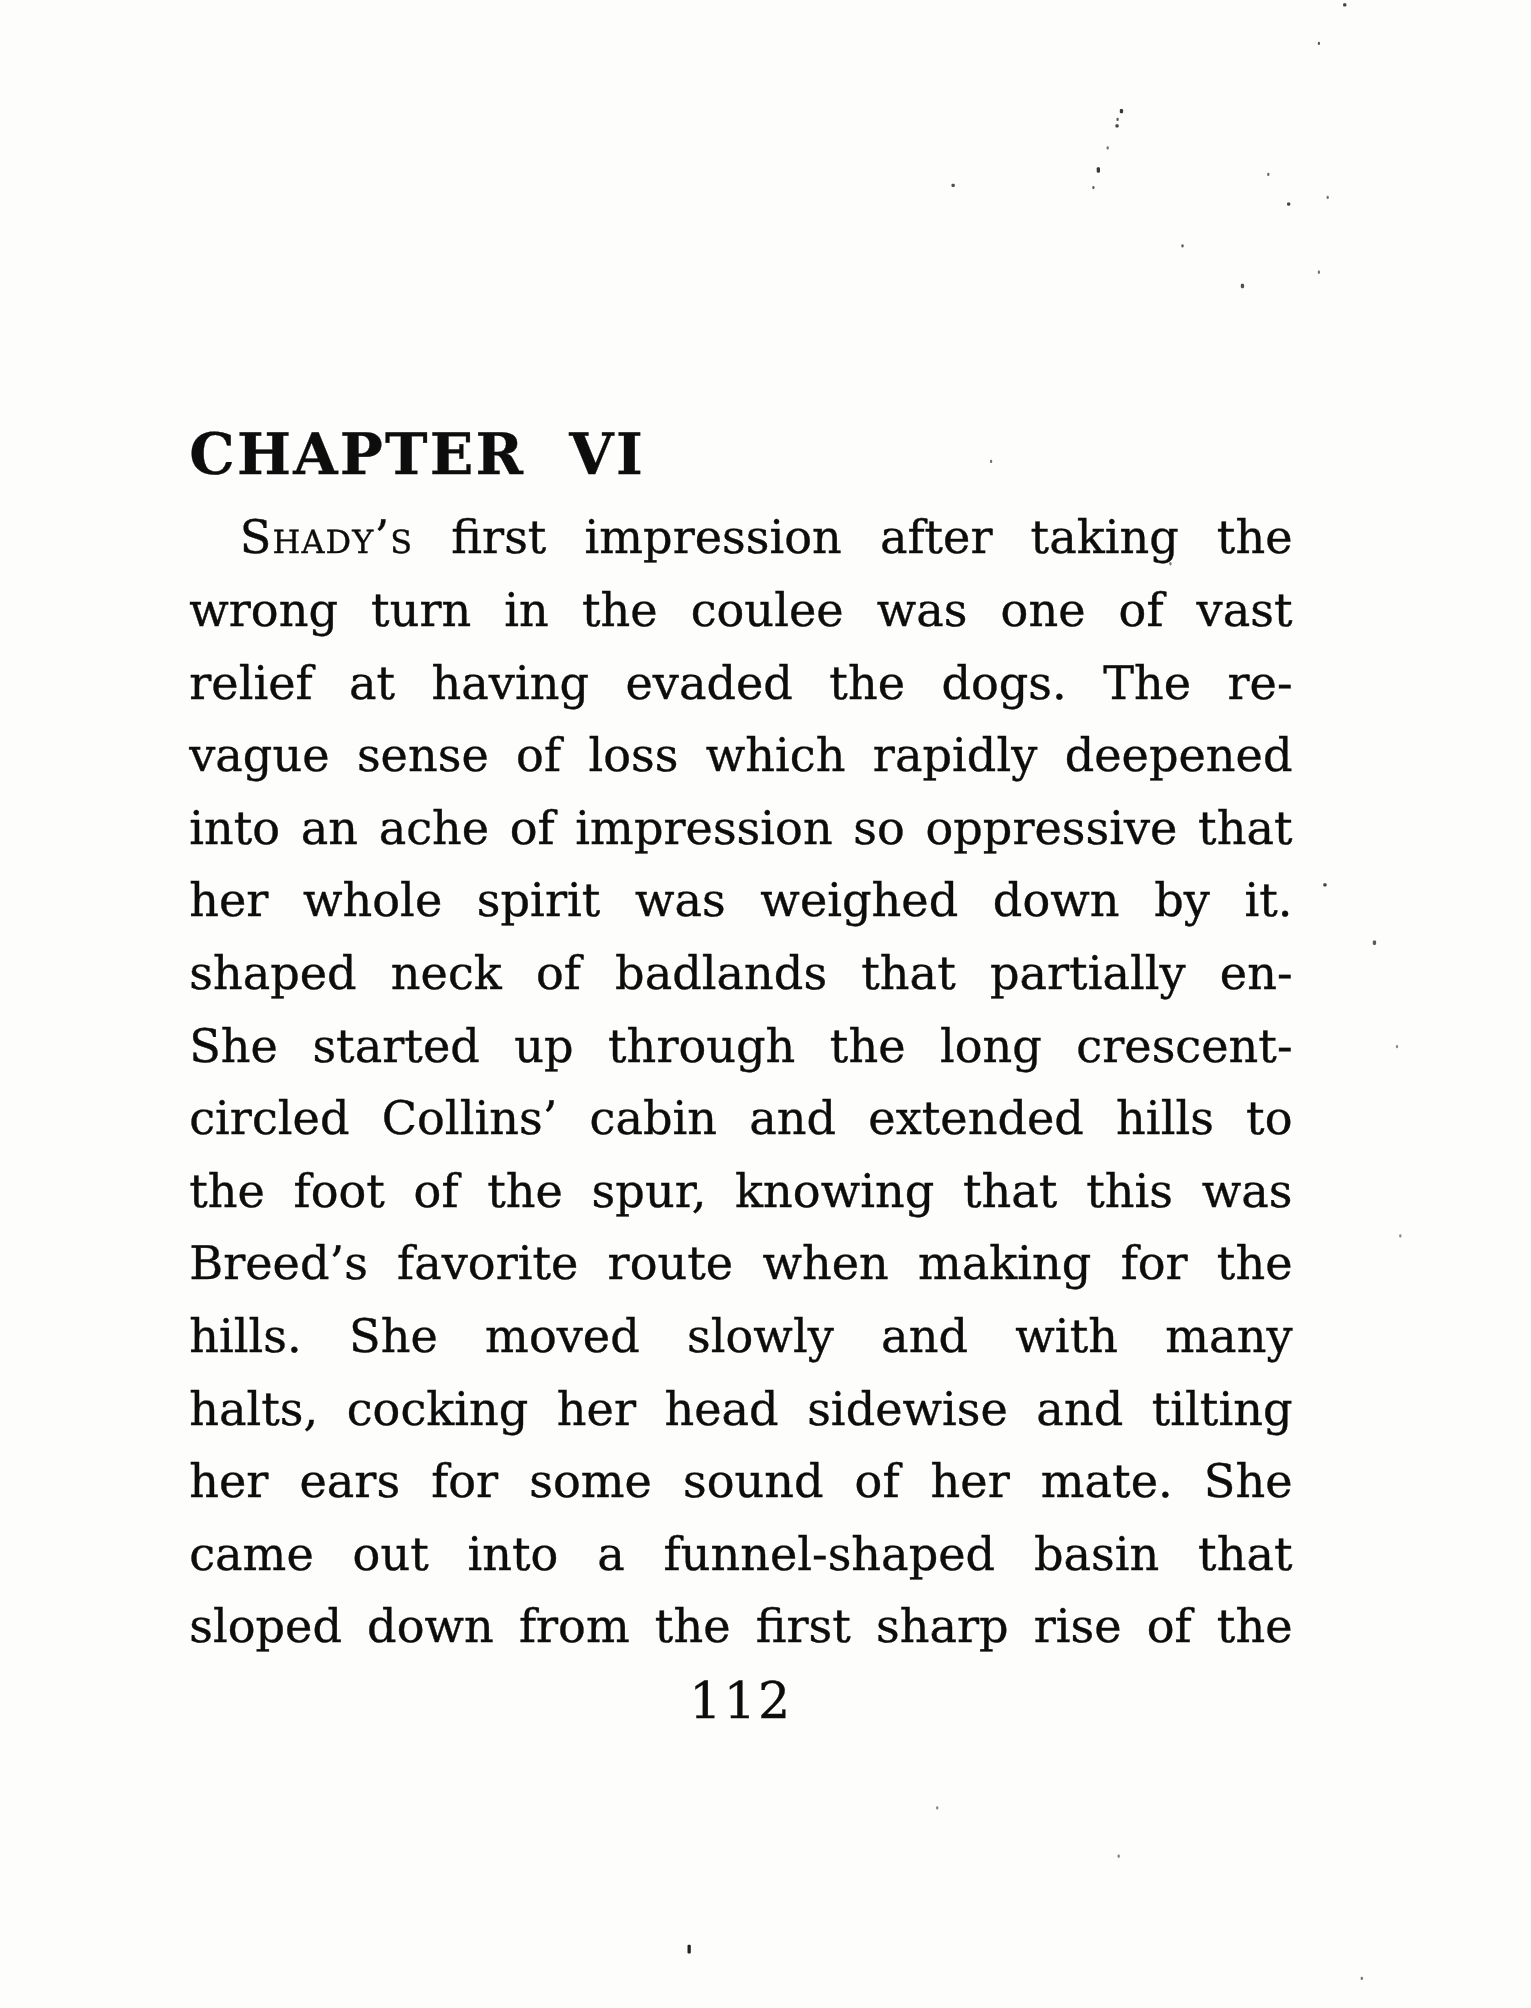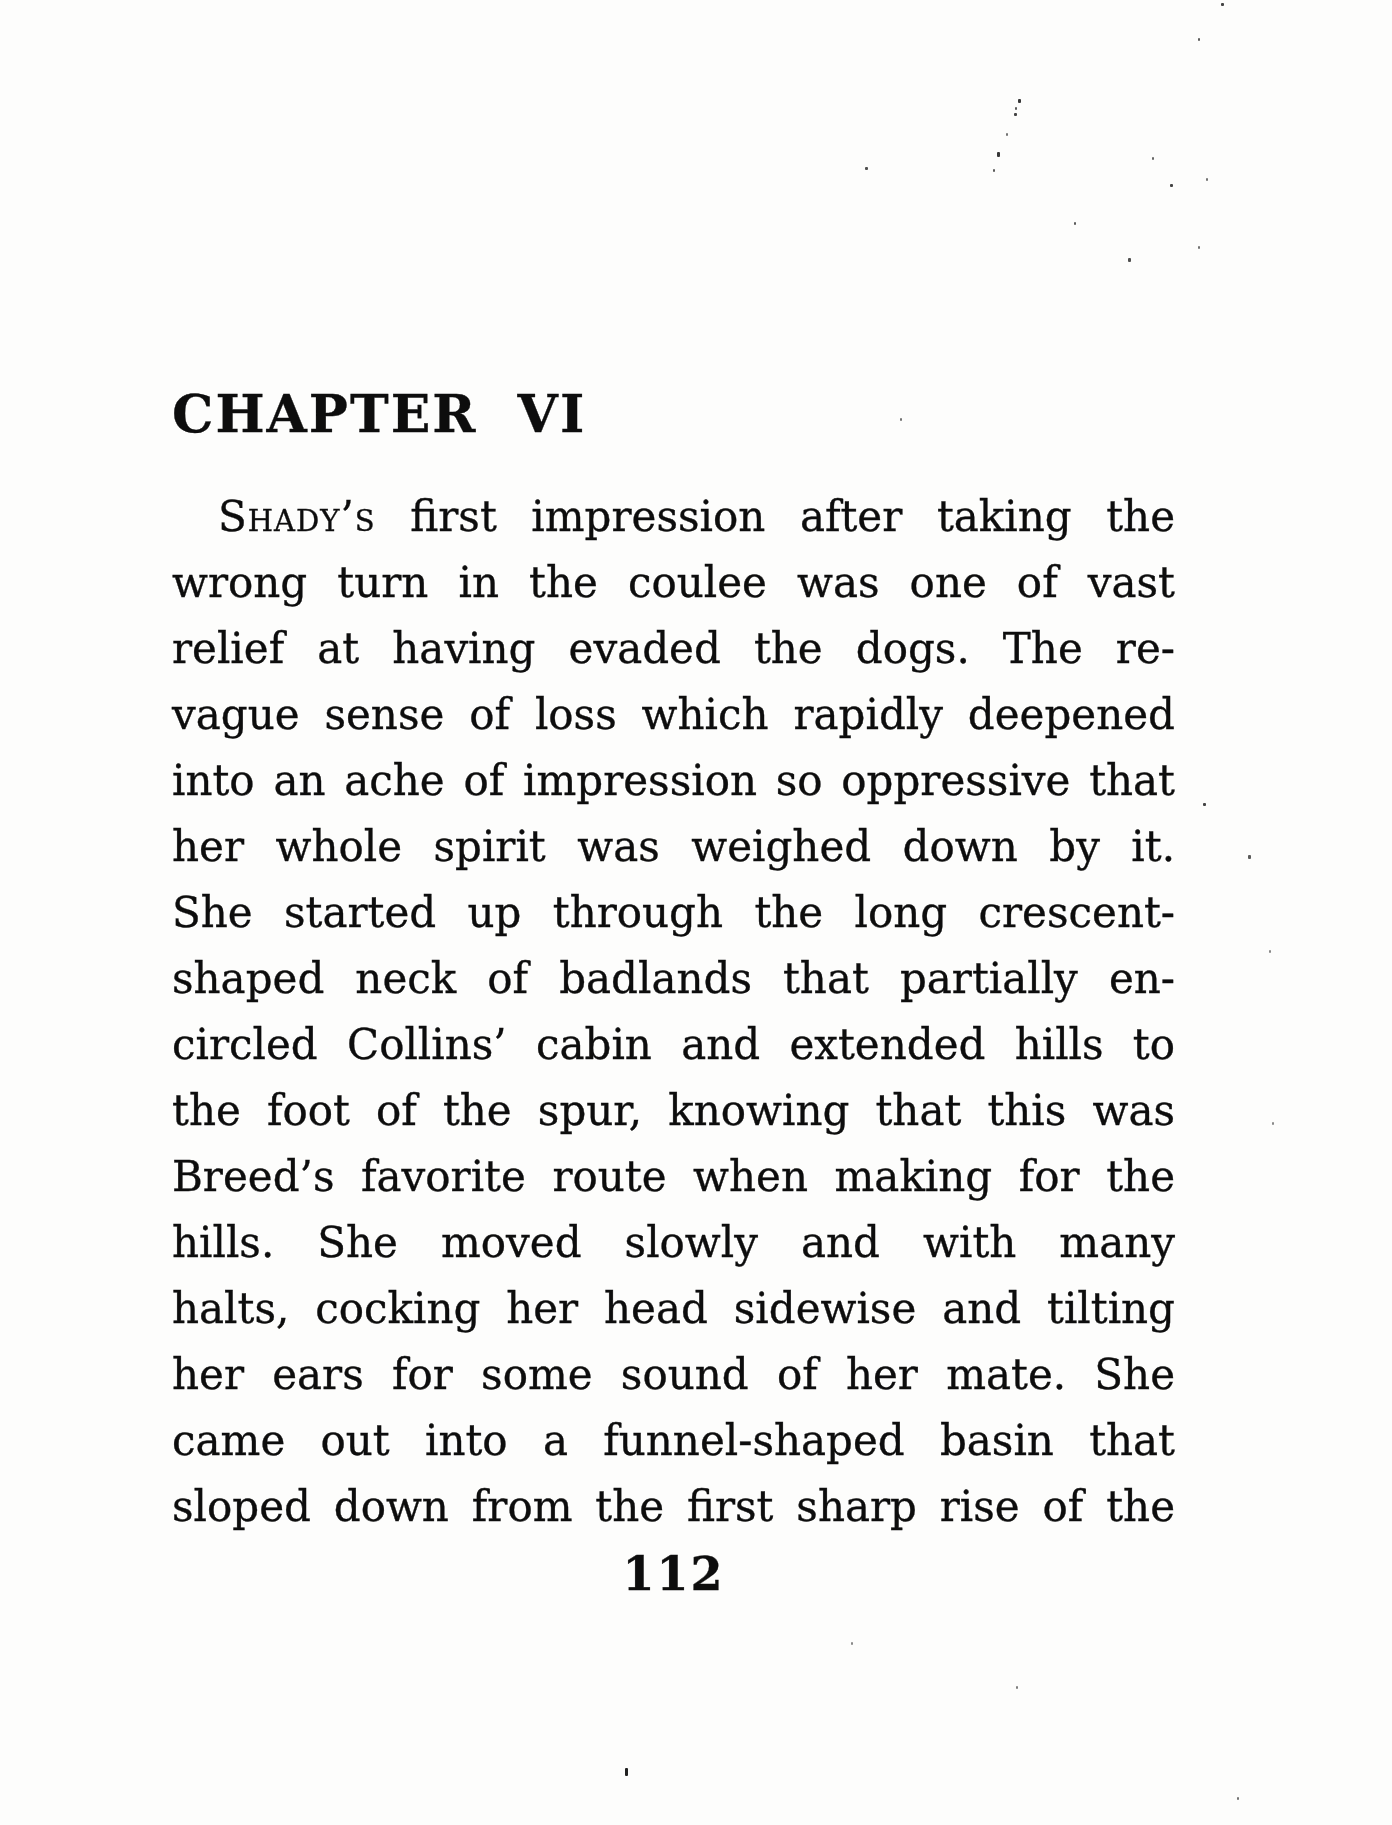--- a/index.html
+++ b/index.html
@@ -26,21 +26,21 @@
     margin: 388px 0 0 0;
     padding: 0;
     font-size: 52px;
     line-height: 52px;
     font-weight: bold;
     letter-spacing: 2px;
     word-spacing: 20px;
     -webkit-text-stroke: 0.3px #111;
   }
   .body-text {
-    margin-top: 44px;
+    margin-top: 16px;
   }
   .line {
     font-size: 42px;
     line-height: 66px;
     text-align: justify;
     text-align-last: justify;
     text-justify: inter-word;
     white-space: normal;
     -webkit-text-stroke: 0.35px #111;
   }
@@ -49,21 +49,21 @@
   }
   .lead-smallcaps {
     font-variant: small-caps;
     letter-spacing: 1px;
   }
   .page-number {
     margin-top: 8px;
     text-align: center;
     font-size: 46px;
     line-height: 52px;
-    font-weight: bold;
+    font-weight: normal;
     letter-spacing: 2px;
     -webkit-text-stroke: 0.3px #111;
   }
   .noise { position: absolute; inset: 0; pointer-events: none; }
   .speck {
     position: absolute;
     background: #151515;
     border-radius: 1px;
   }
 </style>
@@ -76,22 +76,22 @@
 
     <h1 class="chapter-heading">CHAPTER VI</h1>
 
     <div class="body-text">
       <div class="line first-line"><span class="lead-smallcaps">Shady’s</span> <span>first impression after taking the</span></div>
       <div class="line">wrong turn in the coulee was one of vast</div>
       <div class="line">relief at having evaded the dogs. The re-</div>
       <div class="line">vague sense of loss which rapidly deepened</div>
       <div class="line">into an ache of impression so oppressive that</div>
       <div class="line">her whole spirit was weighed down by it.</div>
+      <div class="line">shaped neck of badlands that partially en-</div>
       <div class="line">She started up through the long crescent-</div>
-      <div class="line">shaped neck of badlands that partially en-</div>
       <div class="line">circled Collins’ cabin and extended hills to</div>
       <div class="line">the foot of the spur, knowing that this was</div>
       <div class="line">Breed’s favorite route when making for the</div>
       <div class="line">hills. She moved slowly and with many</div>
       <div class="line">halts, cocking her head sidewise and tilting</div>
       <div class="line">her ears for some sound of her mate. She</div>
       <div class="line">came out into a funnel-shaped basin that</div>
       <div class="line">sloped down from the first sharp rise of the</div>
     </div>
 

